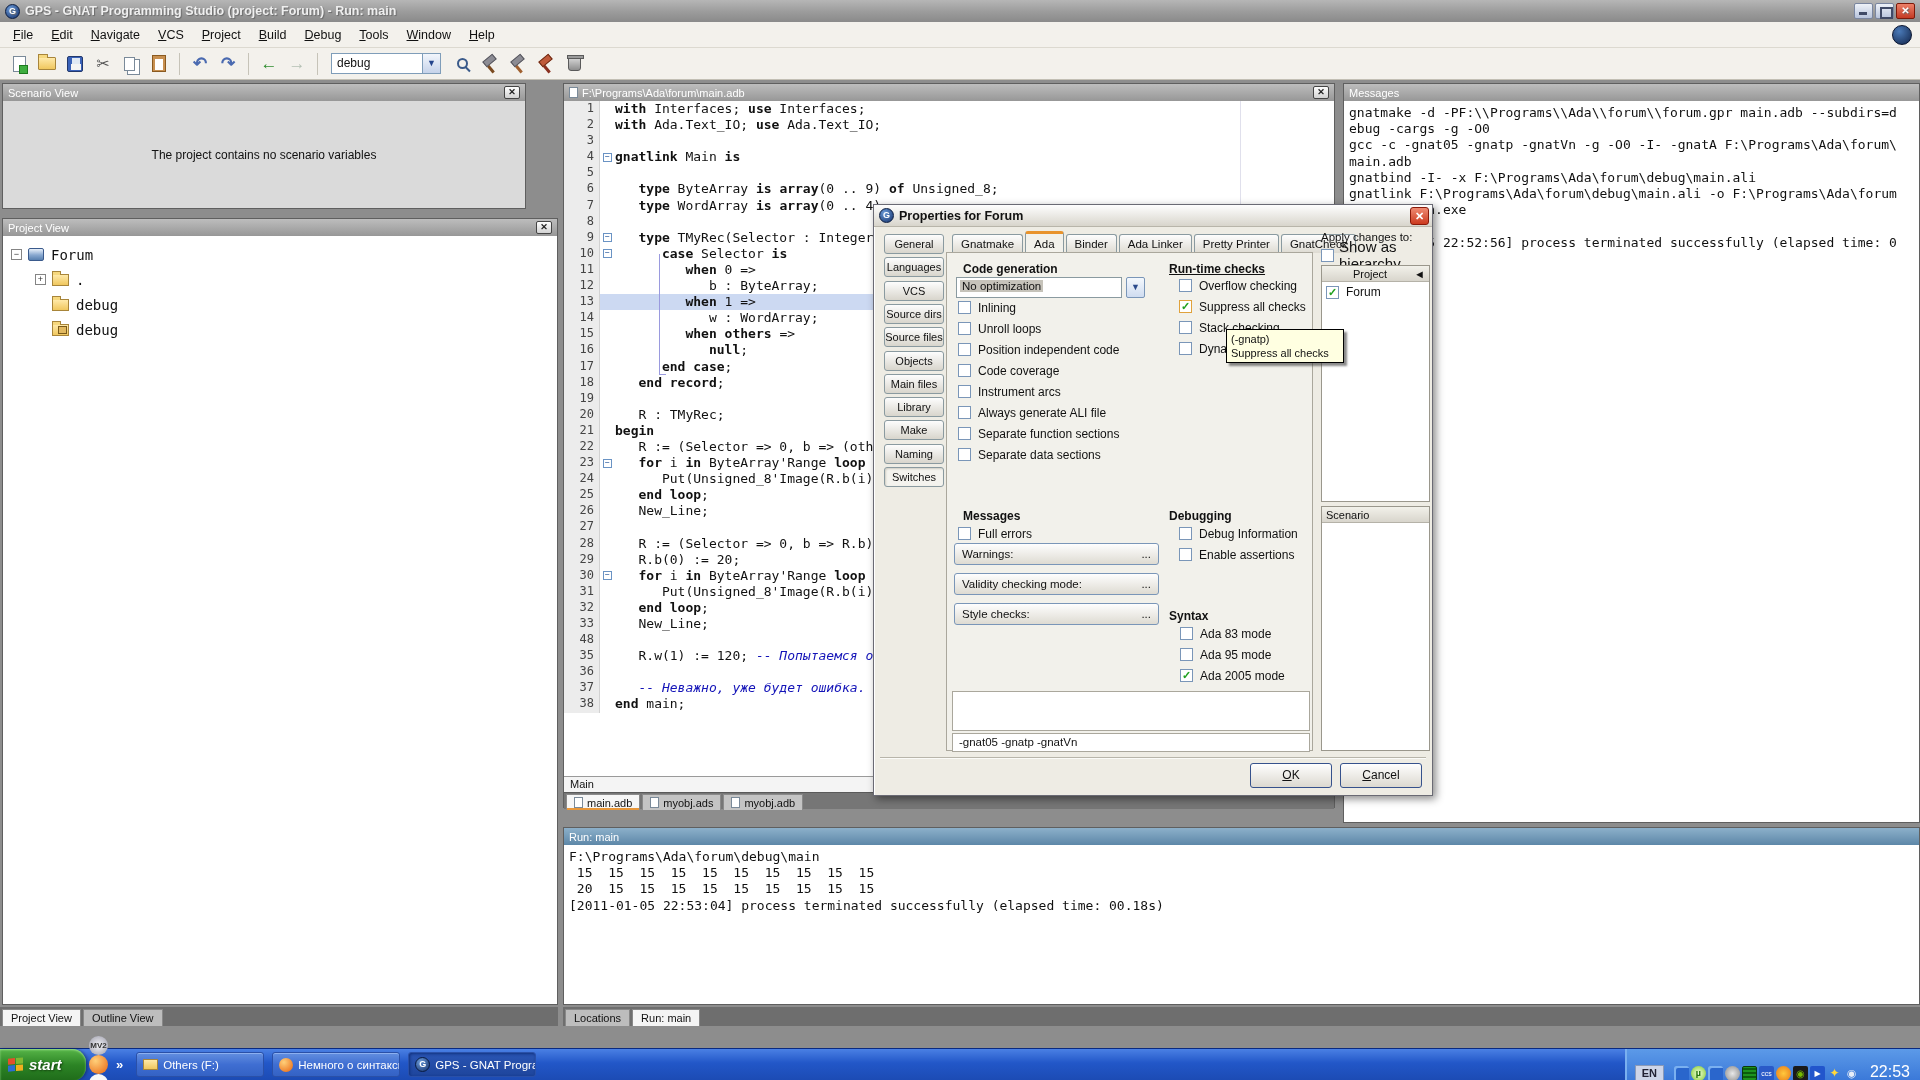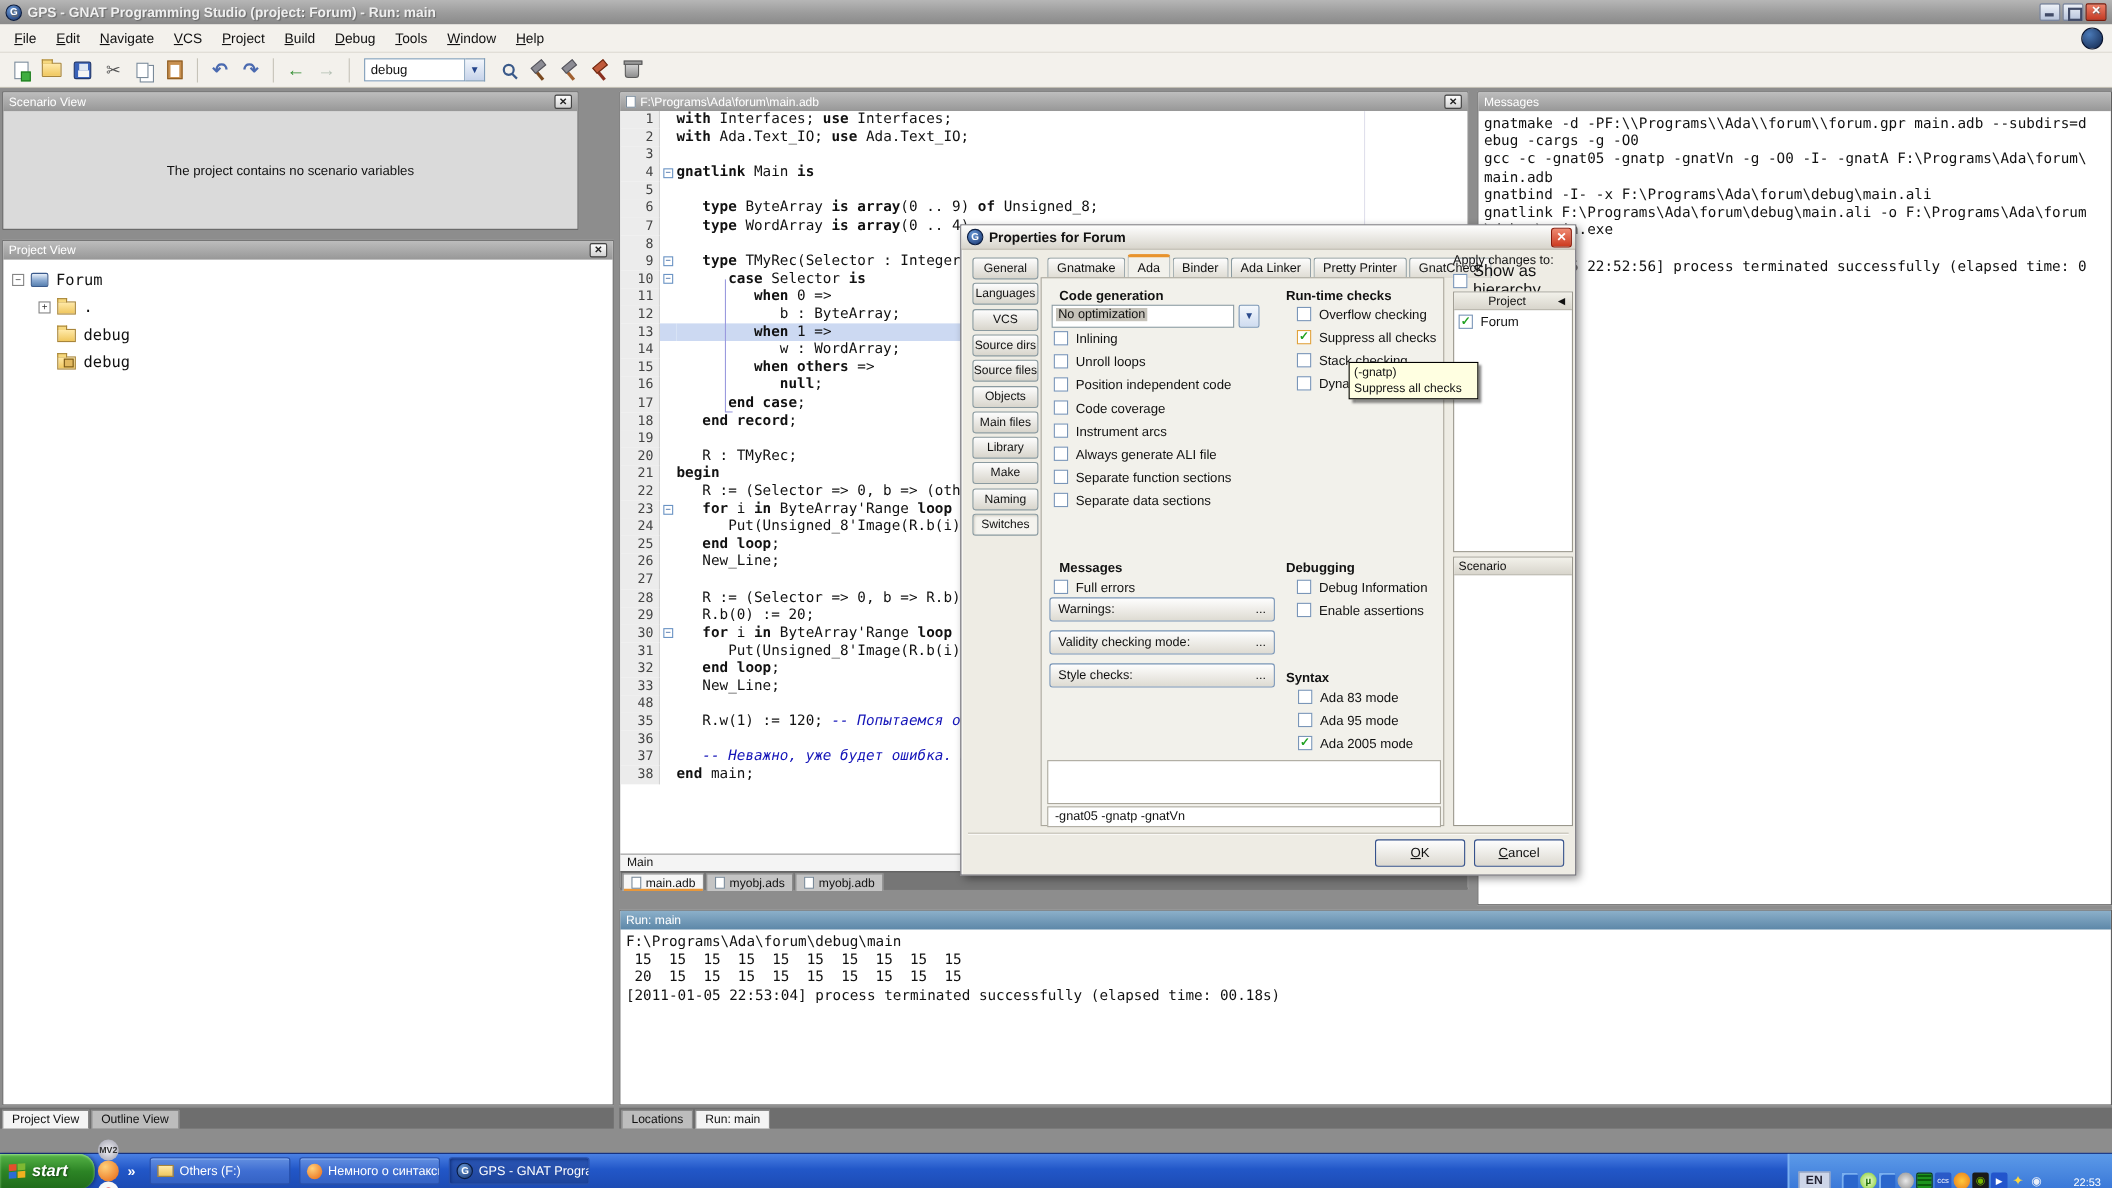--- a/index.html
+++ b/index.html
@@ -182,21 +182,21 @@
   .ckcol { position:absolute; }
   .ckrow { display:flex; align-items:center; height:21px; font-size:12px; }
   .cb { width:13px; height:13px; background:#fff; border:1px solid #7a96b8; margin-right:7px;
     text-align:center; font-size:11px; line-height:11px; font-weight:bold; color:#21a121; flex:none; }
   .cb.amber { border-color:#e0a23c; }
   #cg-checks { left:84px; top:92px; width:230px; }
   #rt-checks { left:305px; top:70px; width:160px; }
   #msg-checks { left:84px; top:318px; width:200px; }
   #dbg-checks { left:305px; top:318px; width:160px; }
   #syn-checks { left:306px; top:418px; width:160px; }
-  #h-cg { left:89px; top:57px; } #h-rt { left:295px; top:57px; }
+  #h-cg { left:89px; top:57px; } #h-rt { left:295px; top:57px;text-decoration:underline; }
   #h-msg { left:89px; top:304px; } #h-dbg { left:295px; top:304px; }
   #h-syn { left:295px; top:404px; }
   #msg-buttons { position:absolute; left:80px; top:338px; }
   .mbtn { width:205px; height:22px; margin-bottom:8px; display:flex; align-items:center;
     background:linear-gradient(#fefefe,#dedbd2); border:1px solid #7a96b8; border-radius:3px;
     font-size:11.5px; padding:0 7px; }
   .mbtn .dots { margin-left:auto; }
   #tooltip { position:absolute; left:352px; top:124px; width:118px; background:#ffffe1;
     border:1px solid #000; box-shadow:3px 3px 2px rgba(60,60,60,.6); font-size:11px;
     line-height:14px; padding:2px 4px; z-index:5; }
@@ -257,21 +257,21 @@
   .ti-net { background:#2a66cc; box-shadow:inset 2px 2px 0 #7ab0f0; }
   .ti-ut { background:radial-gradient(#f0ffe0,#7ec820); border-radius:50%; color:#1a6a00; font-weight:bold; }
   .ti-globe { background:radial-gradient(#e8e8e8,#8a8a8a); border-radius:50%; }
   .ti-grid { background:repeating-linear-gradient(0deg,#1d941d 0 2px,#0c5c0c 2px 4px); border:1px solid #0a3a0a; }
   .ti-ccs { background:#2a5ac8; font-size:7px; }
   .ti-lock { background:radial-gradient(#ffc83c,#e87818); border-radius:50%; }
   .ti-nv { background:#1a1a1a; color:#76b900; font-size:10px; }
   .ti-play { background:#2255cc; font-size:8px; }
   .ti-wand { color:#ffd83c; font-size:12px; }
   .ti-vol { color:#e8eef8; font-size:11px; }
-  #clock { color:#fff; font-size:10px; margin-left:25px; }
+  #clock { color:#fff; font-size:16px; margin-left:10px; }
 </style>
 </head>
 <body>
 
 <div id="titlebar">
   <span class="gps-ic">G</span>
   <span>GPS - GNAT Programming Studio (project: Forum) - Run: main</span>
   <span id="win-controls">
     <span class="win-btn min"></span>
     <span class="win-btn max"></span>

